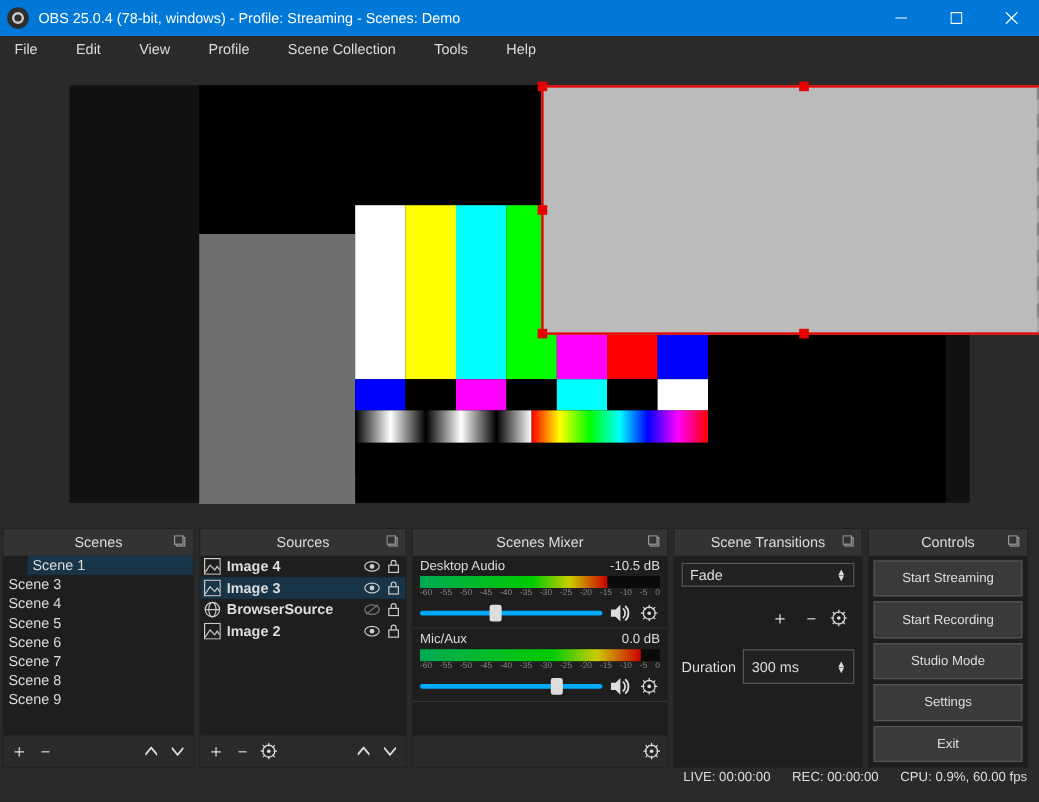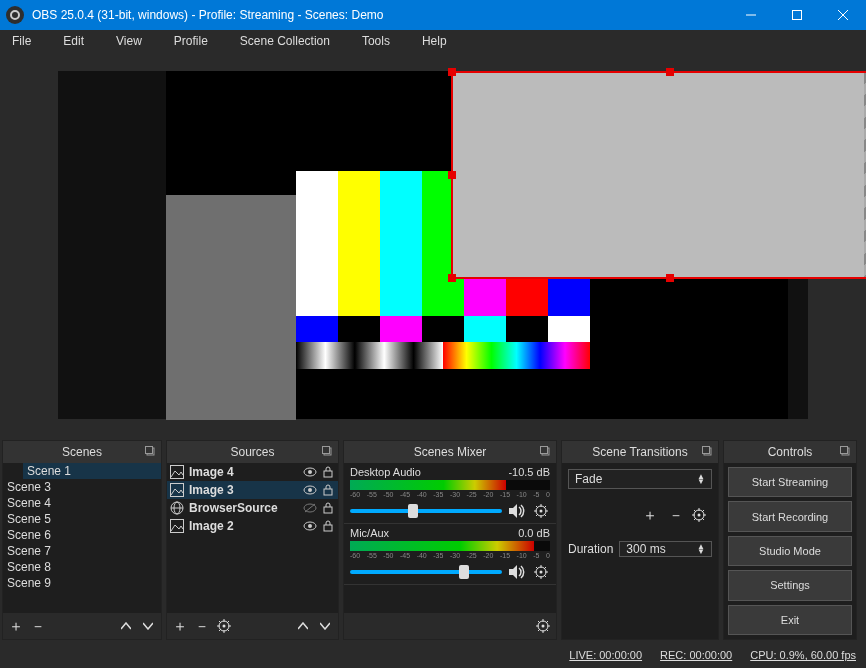--- a/index.html
+++ b/index.html
@@ -54,38 +54,38 @@
 .mixer-meter .fill { position: absolute; left: 0; top: 0; bottom: 0; background: linear-gradient(90deg, #0a5 0%, #0c0 60%, #cc0 80%, #c00 100%); }
 .mixer-ticks { font-size: 7px; color: #888; display: flex; justify-content: space-between; margin-top: -1px; }
 .mixer-ctrl { display: flex; align-items: center; margin-top: 4px; gap: 6px; }
 .mixer-ctrl .slider { flex: 1; height: 4px; background: #0af; position: relative; border-radius: 2px; }
 .mixer-ctrl .slider .thumb { position: absolute; width: 10px; height: 14px; background: #ddd; top: -5px; border-radius: 2px; }
 .mixer-ctrl .icon { width: 18px; height: 18px; display: flex; align-items: center; justify-content: center; }
 .trans-dock { width: 158px; }
 .trans-body { padding: 6px; }
 .trans-row { display: flex; align-items: center; gap: 6px; margin-bottom: 16px; }
 .trans-select { flex: 1; height: 20px; background: #222; border: 1px solid #555; display: flex; align-items: center; padding: 0 6px; justify-content: space-between; font-size: 12px; }
-.trans-spin { height: 16px; background: #222; border: 1px solid #555; display: flex; align-items: center; padding: 0 6px; justify-content: space-between; font-size: 12px; flex: 1; }
+.trans-spin { height: 29px; background: #222; border: 1px solid #555; display: flex; align-items: center; padding: 0 6px; justify-content: space-between; font-size: 12px; flex: 1; }
 .controls-dock { width: 134px; }
 .controls-body { padding: 4px; display: flex; flex-direction: column; gap: 4px; }
 .controls-body button { height: 37px; background: #3a3a3a; border: 1px solid #555; color: #ddd; font-size: 11px; cursor: pointer; }
-.statusbar { height: 26px; background: #2a2a2a; display: flex; align-items: center; padding: 0 10px; font-size: 11px; text-decoration: underline; }
+.statusbar { height: 26px; background: #2a2a2a; display: flex; align-items: flex-start; padding: 0 10px; font-size: 11px; }
 .statusbar .spacer { flex: 1; }
 .statusbar span { margin-left: 18px; }
 svg { display: block; }
 .chev-updown { display: flex; flex-direction: column; line-height: 5px; font-size: 8px; }
 </style>
 </head>
 <body>
 
 <div class="titlebar">
   <div class="app-icon">
       <span></span>
     </div>
-  <div class="title">OBS 25.0.4 (31-bit, windows) - Profile: Streaming - Scenes: Demo</div>
+  <div class="title">OBS 25.0.4 (78-bit, windows) - Profile: Streaming - Scenes: Demo</div>
   <div class="win-controls">
     <div>
         <svg width="10" height="10">
           <line x1="0" y1="5" x2="10" y2="5" stroke="#fff" stroke-width="1"></line>
         </svg>
       </div>
     <div>
         <svg width="10" height="10">
           <rect x="0.5" y="0.5" width="9" height="9" fill="none" stroke="#fff" stroke-width="1"></rect>
         </svg>

